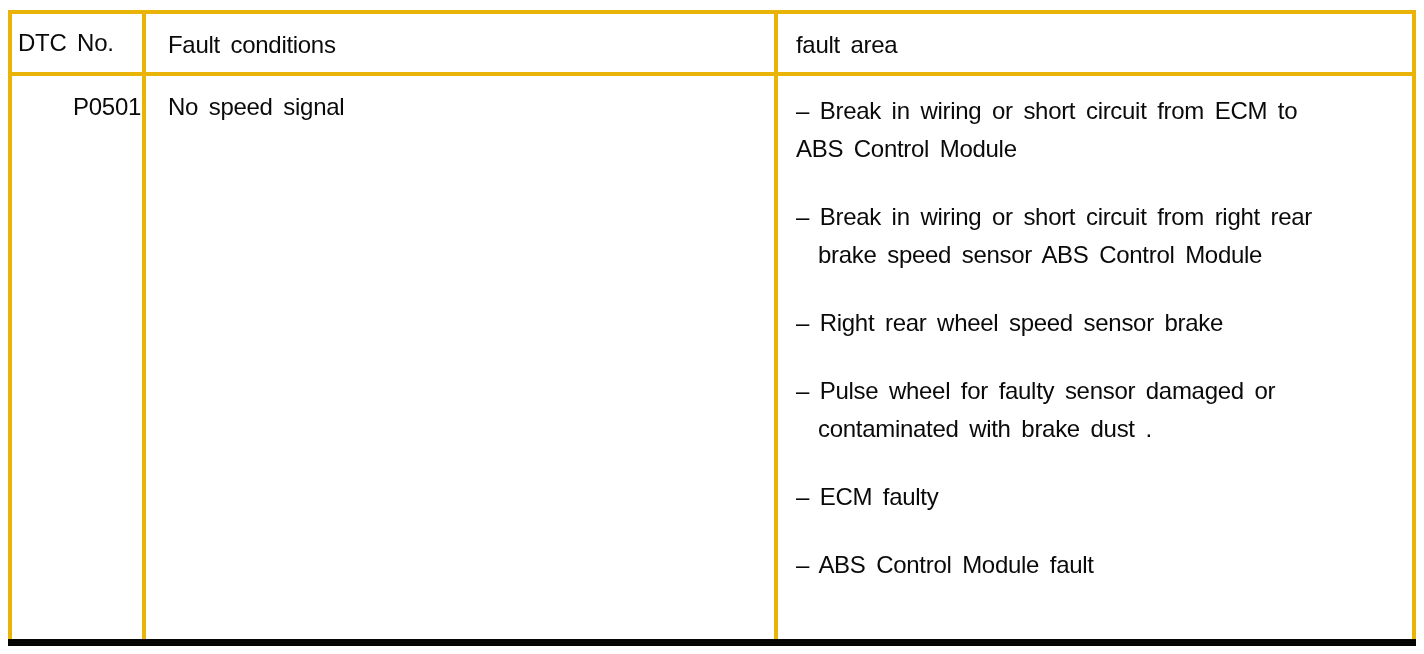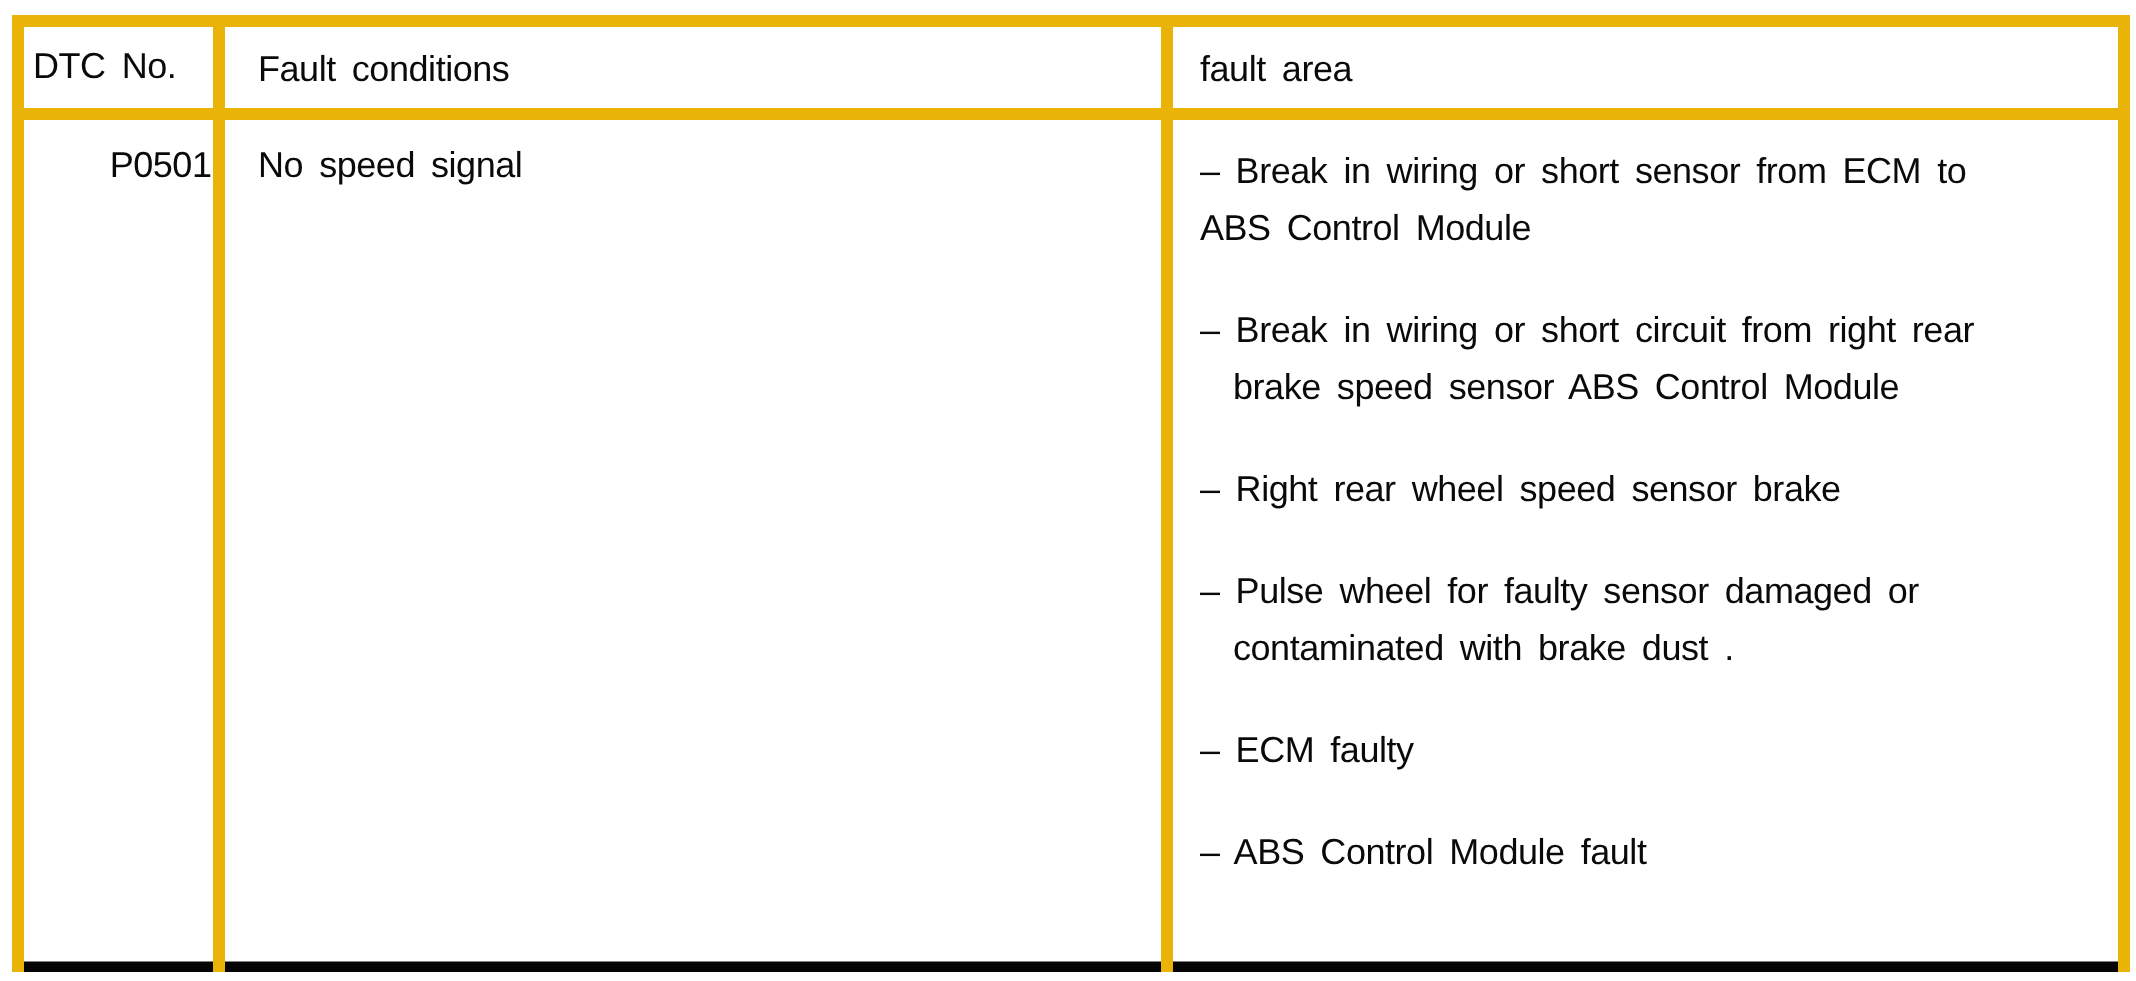--- a/index.html
+++ b/index.html
@@ -21,21 +21,21 @@
   table.dtc-table {
     position: absolute;
     left: 8px;
     top: 10px;
     width: 1404px;
     border-collapse: collapse;
     table-layout: fixed;
   }
   .dtc-table th,
   .dtc-table td {
-    border: 8px solid #eab308;
+    border: 4px solid #eab308;
     background: #ffffff;
     font-weight: 400;
     font-size: 24px;
     letter-spacing: -0.3px;
     word-spacing: 0.18em;
     text-align: left;
     vertical-align: top;
     box-sizing: border-box;
   }
   
@@ -95,21 +95,21 @@
         <th class="h-area">fault area</th>
       </tr>
     </thead>
     <tbody>
       <tr>
         <td class="c-dtc">P0501</td>
         <td class="c-cond">No speed signal</td>
         <td class="c-area">
 
           <div class="bullet">
-            <div class="line">– Break in wiring or short sensor from ECM to</div>
+            <div class="line">– Break in wiring or short circuit from ECM to</div>
             <div class="line">ABS Control Module</div>
           </div>
 
           <div class="bullet">
             <div class="line">– Break in wiring or short circuit from right rear</div>
             <div class="line indent">brake speed sensor ABS Control Module</div>
           </div>
 
           <div class="bullet">
             <div class="line">– Right rear wheel speed sensor brake</div>

